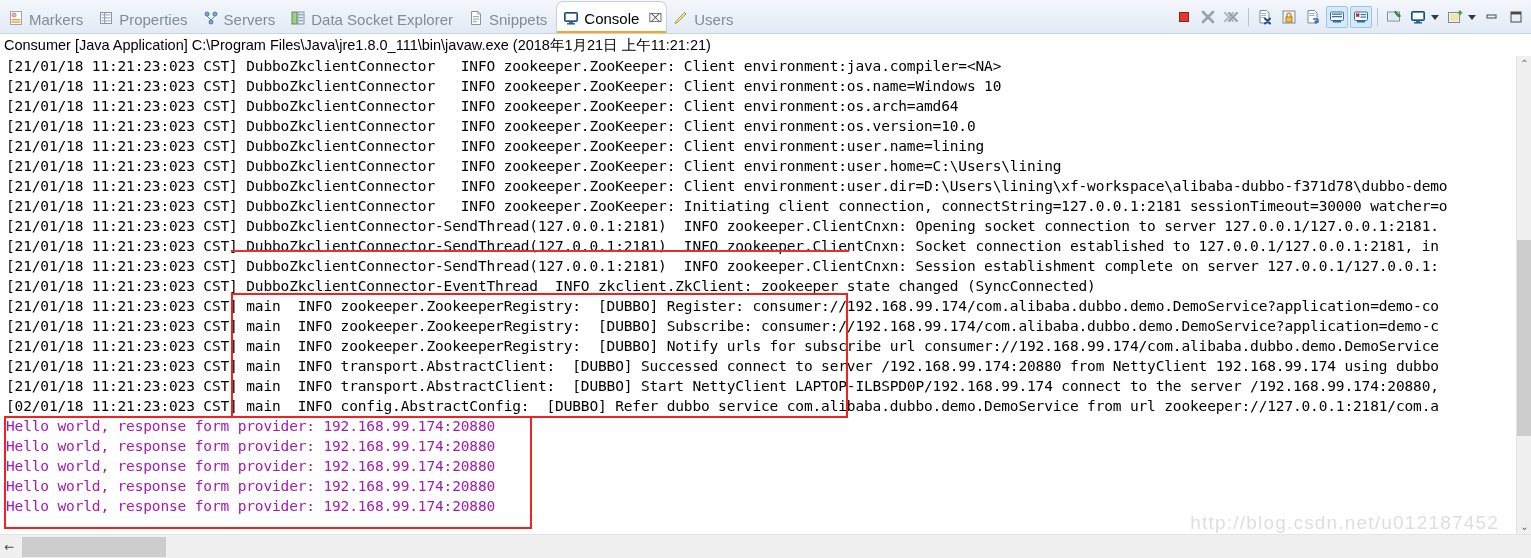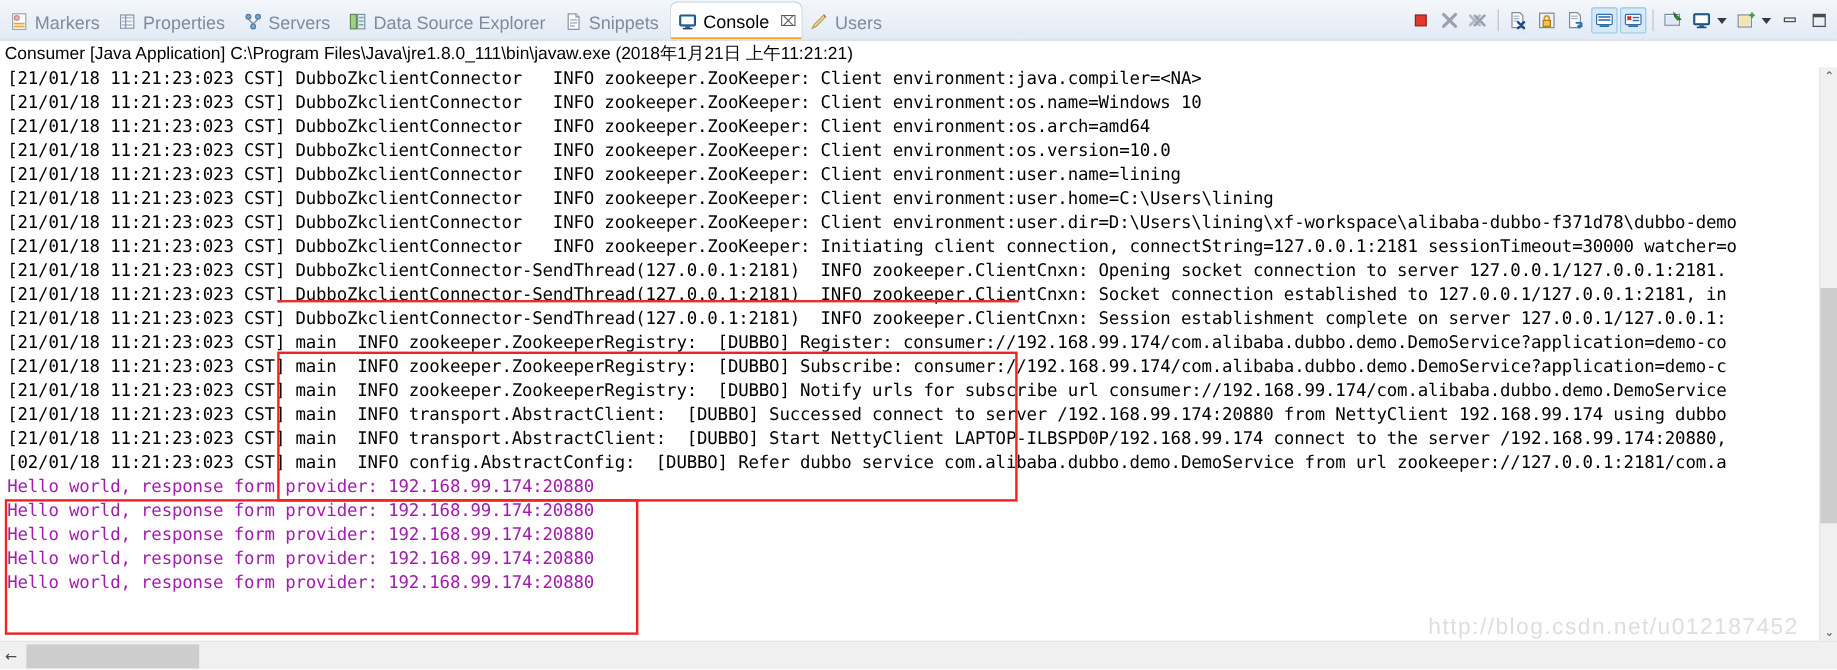--- a/index.html
+++ b/index.html
@@ -270,21 +270,21 @@
       <div class="tab">
         <span class="tab-icon">
           <svg width="16" height="16" viewBox="0 0 16 16">
             <rect x="2" y="2" width="5" height="12" fill="#9fd08a" stroke="#5f8a4c"></rect>
             <rect x="8" y="2" width="6" height="12" fill="#e6eef6" stroke="#7d93a8"></rect>
             <rect x="9" y="4" width="4" height="1.3" fill="#8aa1b7"></rect>
             <rect x="9" y="7" width="4" height="1.3" fill="#8aa1b7"></rect>
             <rect x="9" y="10" width="4" height="1.3" fill="#8aa1b7"></rect>
           </svg>
         </span>
-        <span class="tlabel">Data Source Explorer</span>
+        <span class="tlabel">Data Socket Explorer</span>
       </div>
 
       <div class="tab">
         <span class="tab-icon">
           <svg width="16" height="16" viewBox="0 0 16 16">
             <path d="M3.5 1.5 H10 L12.5 4 V14.5 H3.5 Z" fill="#ffffff" stroke="#8795a6"></path>
             <path d="M10 1.5 V4 H12.5" fill="#e3eaf2" stroke="#8795a6"></path>
             <rect x="5" y="6" width="6" height="1.2" fill="#9fb0c2"></rect>
             <rect x="5" y="8.5" width="6" height="1.2" fill="#9fb0c2"></rect>
             <rect x="5" y="11" width="4" height="1.2" fill="#9fb0c2"></rect>
@@ -442,20 +442,21 @@
     <div class="log-line">[21/01/18 11:21:23:023 CST] DubboZkclientConnector   INFO zookeeper.ZooKeeper: Client environment:os.name=Windows 10</div>
     <div class="log-line">[21/01/18 11:21:23:023 CST] DubboZkclientConnector   INFO zookeeper.ZooKeeper: Client environment:os.arch=amd64</div>
     <div class="log-line">[21/01/18 11:21:23:023 CST] DubboZkclientConnector   INFO zookeeper.ZooKeeper: Client environment:os.version=10.0</div>
     <div class="log-line">[21/01/18 11:21:23:023 CST] DubboZkclientConnector   INFO zookeeper.ZooKeeper: Client environment:user.name=lining</div>
     <div class="log-line">[21/01/18 11:21:23:023 CST] DubboZkclientConnector   INFO zookeeper.ZooKeeper: Client environment:user.home=C:\Users\lining</div>
     <div class="log-line">[21/01/18 11:21:23:023 CST] DubboZkclientConnector   INFO zookeeper.ZooKeeper: Client environment:user.dir=D:\Users\lining\xf-workspace\alibaba-dubbo-f371d78\dubbo-demo</div>
     <div class="log-line">[21/01/18 11:21:23:023 CST] DubboZkclientConnector   INFO zookeeper.ZooKeeper: Initiating client connection, connectString=127.0.0.1:2181 sessionTimeout=30000 watcher=o</div>
     <div class="log-line">[21/01/18 11:21:23:023 CST] DubboZkclientConnector-SendThread(127.0.0.1:2181)  INFO zookeeper.ClientCnxn: Opening socket connection to server 127.0.0.1/127.0.0.1:2181.</div>
     <div class="log-line">[21/01/18 11:21:23:023 CST] DubboZkclientConnector-SendThread(127.0.0.1:2181)  INFO zookeeper.ClientCnxn: Socket connection established to 127.0.0.1/127.0.0.1:2181, in</div>
     <div class="log-line">[21/01/18 11:21:23:023 CST] DubboZkclientConnector-SendThread(127.0.0.1:2181)  INFO zookeeper.ClientCnxn: Session establishment complete on server 127.0.0.1/127.0.0.1:</div>
+    <div class="log-line">[21/01/18 11:21:23:023 CST] DubboZkclientConnector-EventThread  INFO zkclient.ZkClient: zookeeper state changed (SyncConnected)</div>
     <div class="log-line">[21/01/18 11:21:23:023 CST] main  INFO zookeeper.ZookeeperRegistry:  [DUBBO] Register: consumer://192.168.99.174/com.alibaba.dubbo.demo.DemoService?application=demo-co</div>
     <div class="log-line">[21/01/18 11:21:23:023 CST] main  INFO zookeeper.ZookeeperRegistry:  [DUBBO] Subscribe: consumer://192.168.99.174/com.alibaba.dubbo.demo.DemoService?application=demo-c</div>
     <div class="log-line">[21/01/18 11:21:23:023 CST] main  INFO zookeeper.ZookeeperRegistry:  [DUBBO] Notify urls for subscribe url consumer://192.168.99.174/com.alibaba.dubbo.demo.DemoService</div>
     <div class="log-line">[21/01/18 11:21:23:023 CST] main  INFO transport.AbstractClient:  [DUBBO] Successed connect to server /192.168.99.174:20880 from NettyClient 192.168.99.174 using dubbo</div>
     <div class="log-line">[21/01/18 11:21:23:023 CST] main  INFO transport.AbstractClient:  [DUBBO] Start NettyClient LAPTOP-ILBSPD0P/192.168.99.174 connect to the server /192.168.99.174:20880,</div>
     <div class="log-line">[02/01/18 11:21:23:023 CST] main  INFO config.AbstractConfig:  [DUBBO] Refer dubbo service com.alibaba.dubbo.demo.DemoService from url zookeeper://127.0.0.1:2181/com.a</div>
     <div class="log-line stdout">Hello world, response form provider: 192.168.99.174:20880</div>
     <div class="log-line stdout">Hello world, response form provider: 192.168.99.174:20880</div>
     <div class="log-line stdout">Hello world, response form provider: 192.168.99.174:20880</div>
     <div class="log-line stdout">Hello world, response form provider: 192.168.99.174:20880</div>

